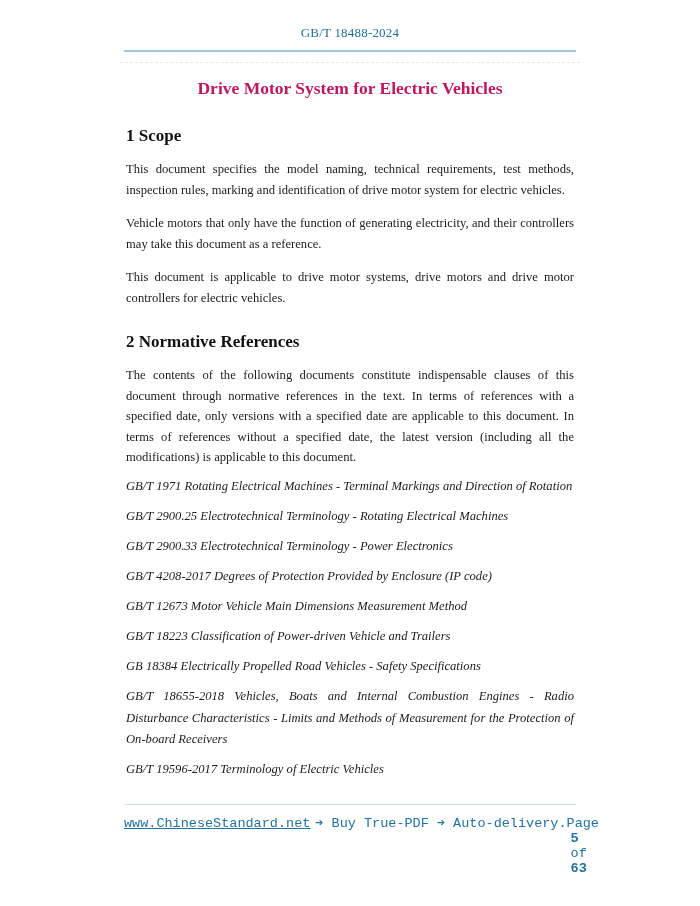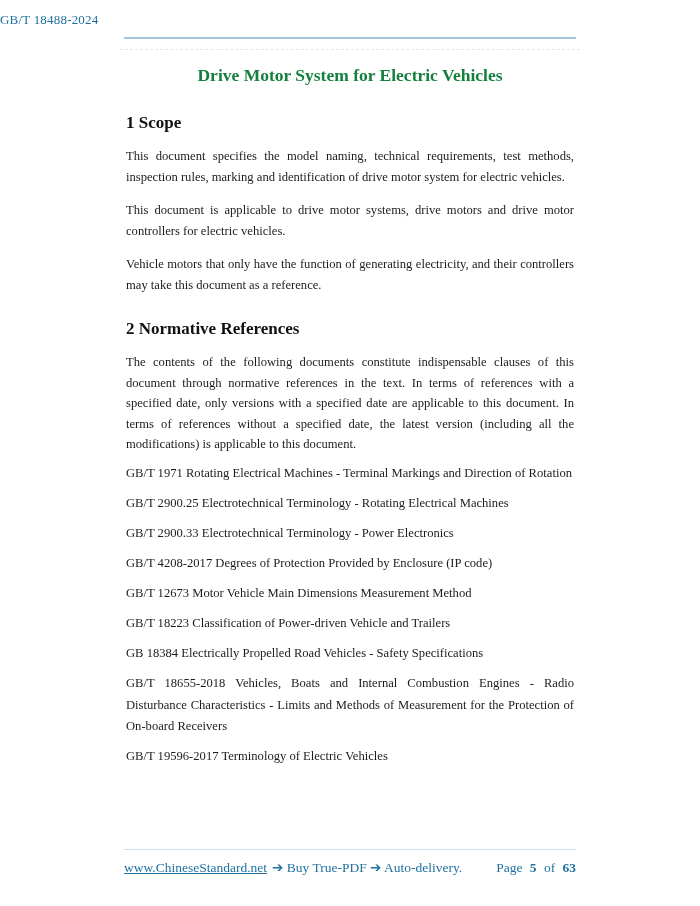--- a/index.html
+++ b/index.html
@@ -13,22 +13,22 @@
     overflow: hidden;
   }
   .page {
     position: relative;
     width: 700px;
     height: 906px;
   }
 
   
   .page-header {
-    padding-top: 12px;
-    text-align: left;
+    padding-top: 25px;
+    text-align: center;
   }
   .standard-code {
     font-size: 13px;
     color: #1f6f9c;
     letter-spacing: 0.2px;
   }
   .header-rule {
     width: 452px;
     margin: 9px auto 0 auto;
     border-top: 2px solid #a3c6dc;
@@ -42,40 +42,41 @@
   
   .content {
     width: 448px;
     margin: 0 auto;
   }
   .doc-title {
     margin-top: 15px;
     font-size: 17.5px;
     font-weight: bold;
     text-align: center;
-    color: #15803d;
+    color: #be185d;
   }
   .section-heading {
     font-size: 17px;
     font-weight: bold;
     color: #111;
   }
   .heading-scope { margin-top: 27px; }
   .heading-normative { margin-top: 24px; }
   .content p.body-par {
     font-size: 12.6px;
     line-height: 20.5px;
     text-align: justify;
     margin-top: 13px;
   }
   .content p.ref-item {
     font-size: 12.6px;
     line-height: 21.5px;
     text-align: justify;
     margin-top: 8.5px;
+    font-style: italic;
   }
   .refs { margin-top: 4px; }
 
   
   .page-footer {
     position: absolute;
     left: 0;
     bottom: 30px;
     width: 700px;
   }
@@ -85,21 +86,21 @@
     border-top: 1.5px solid #cbdeea;
   }
   .footer-row {
     width: 452px;
     margin: 9px auto 0 auto;
     display: flex;
     justify-content: space-between;
     align-items: baseline;
     font-size: 13.5px;
     color: #2272a2;
-    font-family: Liberation Serif, serif;
+    font-family: Liberation Mono, monospace;
   }
   .footer-left { white-space: nowrap; }
   .site-link {
     color: #2272a2;
     text-decoration: underline;
     cursor: pointer;
   }
   .tagline { margin-left: 5px; }
   .page-indicator span { margin-left: 4px; }
   .page-indicator span:first-child { margin-left: 0; }
@@ -116,22 +117,22 @@
     <div class="header-dotted"></div>
   </div>
 
   <div class="content">
 
     <h1 class="doc-title">Drive Motor System for Electric Vehicles</h1>
 
     <h2 class="section-heading heading-scope">1 Scope</h2>
 
     <p class="body-par">This document specifies the model naming, technical requirements, test methods, inspection rules, marking and identification of drive motor system for electric vehicles.</p>
+    <p class="body-par">Vehicle motors that only have the function of generating electricity, and their controllers may take this document as a reference.</p>
     <p class="body-par">This document is applicable to drive motor systems, drive motors and drive motor controllers for electric vehicles.</p>
-    <p class="body-par">Vehicle motors that only have the function of generating electricity, and their controllers may take this document as a reference.</p>
 
     <h2 class="section-heading heading-normative">2 Normative References</h2>
 
     <p class="body-par">The contents of the following documents constitute indispensable clauses of this document through normative references in the text. In terms of references with a specified date, only versions with a specified date are applicable to this document. In terms of references without a specified date, the latest version (including all the modifications) is applicable to this document.</p>
 
     <div class="refs">
       <p class="ref-item">GB/T 1971 Rotating Electrical Machines - Terminal Markings and Direction of Rotation</p>
       <p class="ref-item">GB/T 2900.25 Electrotechnical Terminology - Rotating Electrical Machines</p>
       <p class="ref-item">GB/T 2900.33 Electrotechnical Terminology - Power Electronics</p>
       <p class="ref-item">GB/T 4208-2017 Degrees of Protection Provided by Enclosure (IP code)</p>

